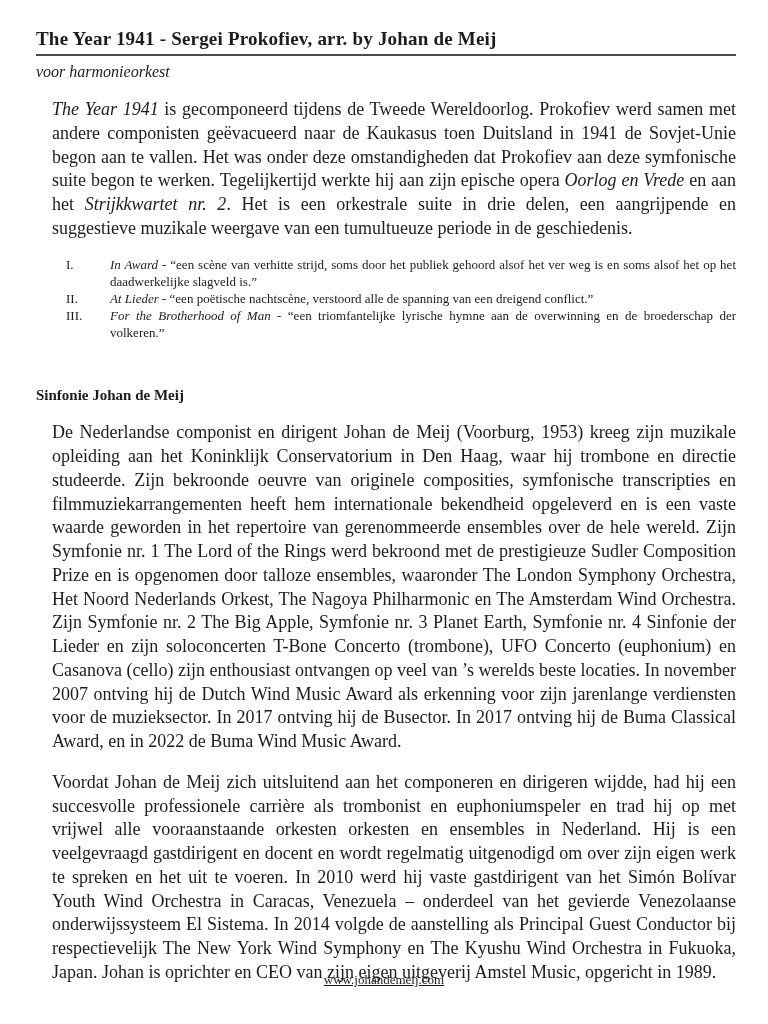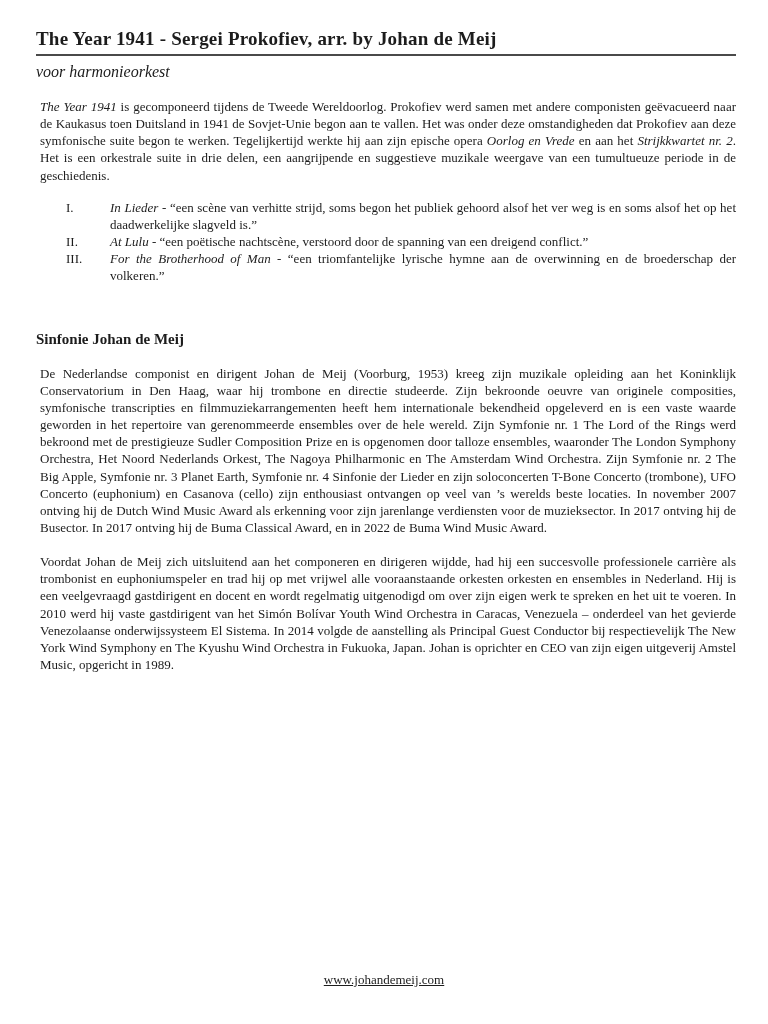--- a/index.html
+++ b/index.html
@@ -22,24 +22,24 @@
     padding-bottom: 4px;
     border-bottom: 2px solid #4a4a4a;
     letter-spacing: 0.2px;
   }
   .subtitle {
     font-style: italic;
     font-size: 16px;
     margin-top: 7px;
   }
   .body-text {
-    font-size: 13px;
+    font-size: 18px;
     line-height: 1.32;
     text-align: justify;
-    margin: 17px 0 0 4px;
+    margin: 17px 0 0 16px;
   }
   ol.movements {
     list-style: none;
     margin: 15px 0 0 0;
     padding: 0 0 0 30px;
     font-size: 13px;
     line-height: 1.32;
   }
   ol.movements li { display: flex; }
   ol.movements .numeral { flex: 0 0 44px; }
@@ -72,25 +72,25 @@
     <h1 class="doc-title">The Year 1941 - Sergei Prokofiev, arr. by Johan de Meij</h1>
     <div class="subtitle">voor harmonieorkest</div>
   </header>
 
   <p class="body-text"><i>The Year 1941</i><span> is gecomponeerd tijdens de Tweede Wereldoorlog. Prokofiev werd samen met andere componisten geëvacueerd naar de Kaukasus toen Duitsland in 1941 de Sovjet-Unie begon aan te vallen. Het was onder deze omstandigheden dat Prokofiev aan deze symfonische suite begon te werken. Tegelijkertijd werkte hij aan zijn epische opera </span><i>Oorlog en Vrede</i><span> en aan het </span><i>Strijkkwartet nr. 2</i><span>. Het is een orkestrale suite in drie delen, een aangrijpende en suggestieve muzikale weergave van een tumultueuze periode in de geschiedenis.</span></p>
 
 
   <ol class="movements">
     <li>
       <span class="numeral">I.</span>
-      <span class="movement-text"><i>In Lieder</i><span> - “een scène van verhitte strijd, soms begon het publiek gehoord alsof het ver weg is en soms alsof het op het daadwerkelijke slagveld is.”</span></span>
+      <span class="movement-text"><i>In Award</i><span> - “een scène van verhitte strijd, soms door het publiek gehoord alsof het ver weg is en soms alsof het op het daadwerkelijke slagveld is.”</span></span>
     </li>
     <li>
       <span class="numeral">II.</span>
-      <span class="movement-text"><i>At Lulu</i><span> - “een poëtische nachtscène, verstoord door de spanning van een dreigend conflict.”</span></span>
+      <span class="movement-text"><i>At Lieder</i><span> - “een poëtische nachtscène, verstoord alle de spanning van een dreigend conflict.”</span></span>
     </li>
     <li>
       <span class="numeral">III.</span>
       <span class="movement-text"><i>For the Brotherhood of Man</i><span> - “een triomfantelijke lyrische hymne aan de overwinning en de broederschap der volkeren.”</span></span>
     </li>
   </ol>
 
   <h2 class="bio-heading">Sinfonie Johan de Meij</h2>
 
   <p class="body-text">De Nederlandse componist en dirigent Johan de Meij (Voorburg, 1953) kreeg zijn muzikale opleiding aan het Koninklijk Conservatorium in Den Haag, waar hij trombone en directie studeerde. Zijn bekroonde oeuvre van originele composities, symfonische transcripties en filmmuziekarrangementen heeft hem internationale bekendheid opgeleverd en is een vaste waarde geworden in het repertoire van gerenommeerde ensembles over de hele wereld. Zijn Symfonie nr. 1 The Lord of the Rings werd bekroond met de prestigieuze Sudler Composition Prize en is opgenomen door talloze ensembles, waaronder The London Symphony Orchestra, Het Noord Nederlands Orkest, The Nagoya Philharmonic en The Amsterdam Wind Orchestra. Zijn Symfonie nr. 2 The Big Apple, Symfonie nr. 3 Planet Earth, Symfonie nr. 4 Sinfonie der Lieder en zijn soloconcerten T-Bone Concerto (trombone), UFO Concerto (euphonium) en Casanova (cello) zijn enthousiast ontvangen op veel van ’s werelds beste locaties. In november 2007 ontving hij de Dutch Wind Music Award als erkenning voor zijn jarenlange verdiensten voor de muzieksector. In 2017 ontving hij de Busector. In 2017 ontving hij de Buma Classical Award, en in 2022 de Buma Wind Music Award.</p>

